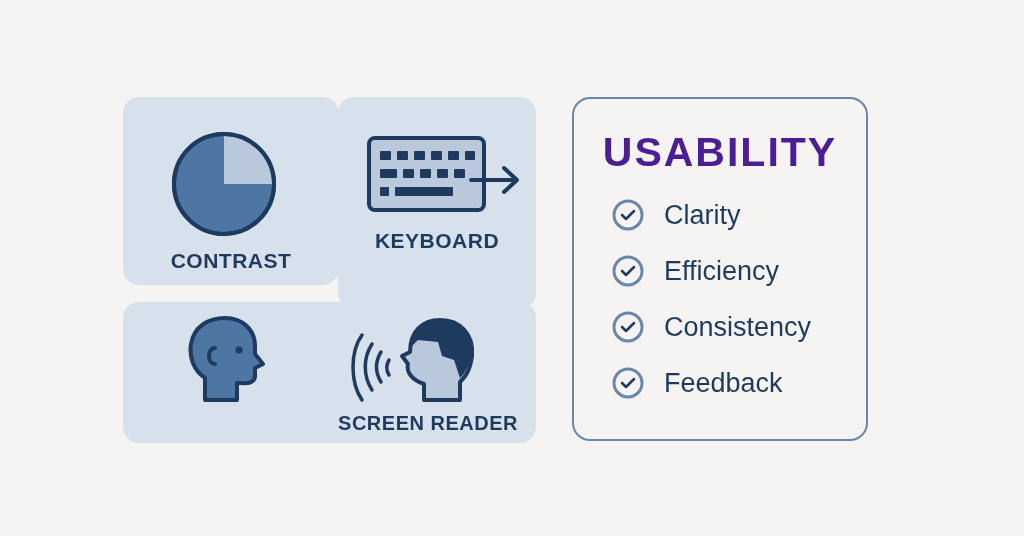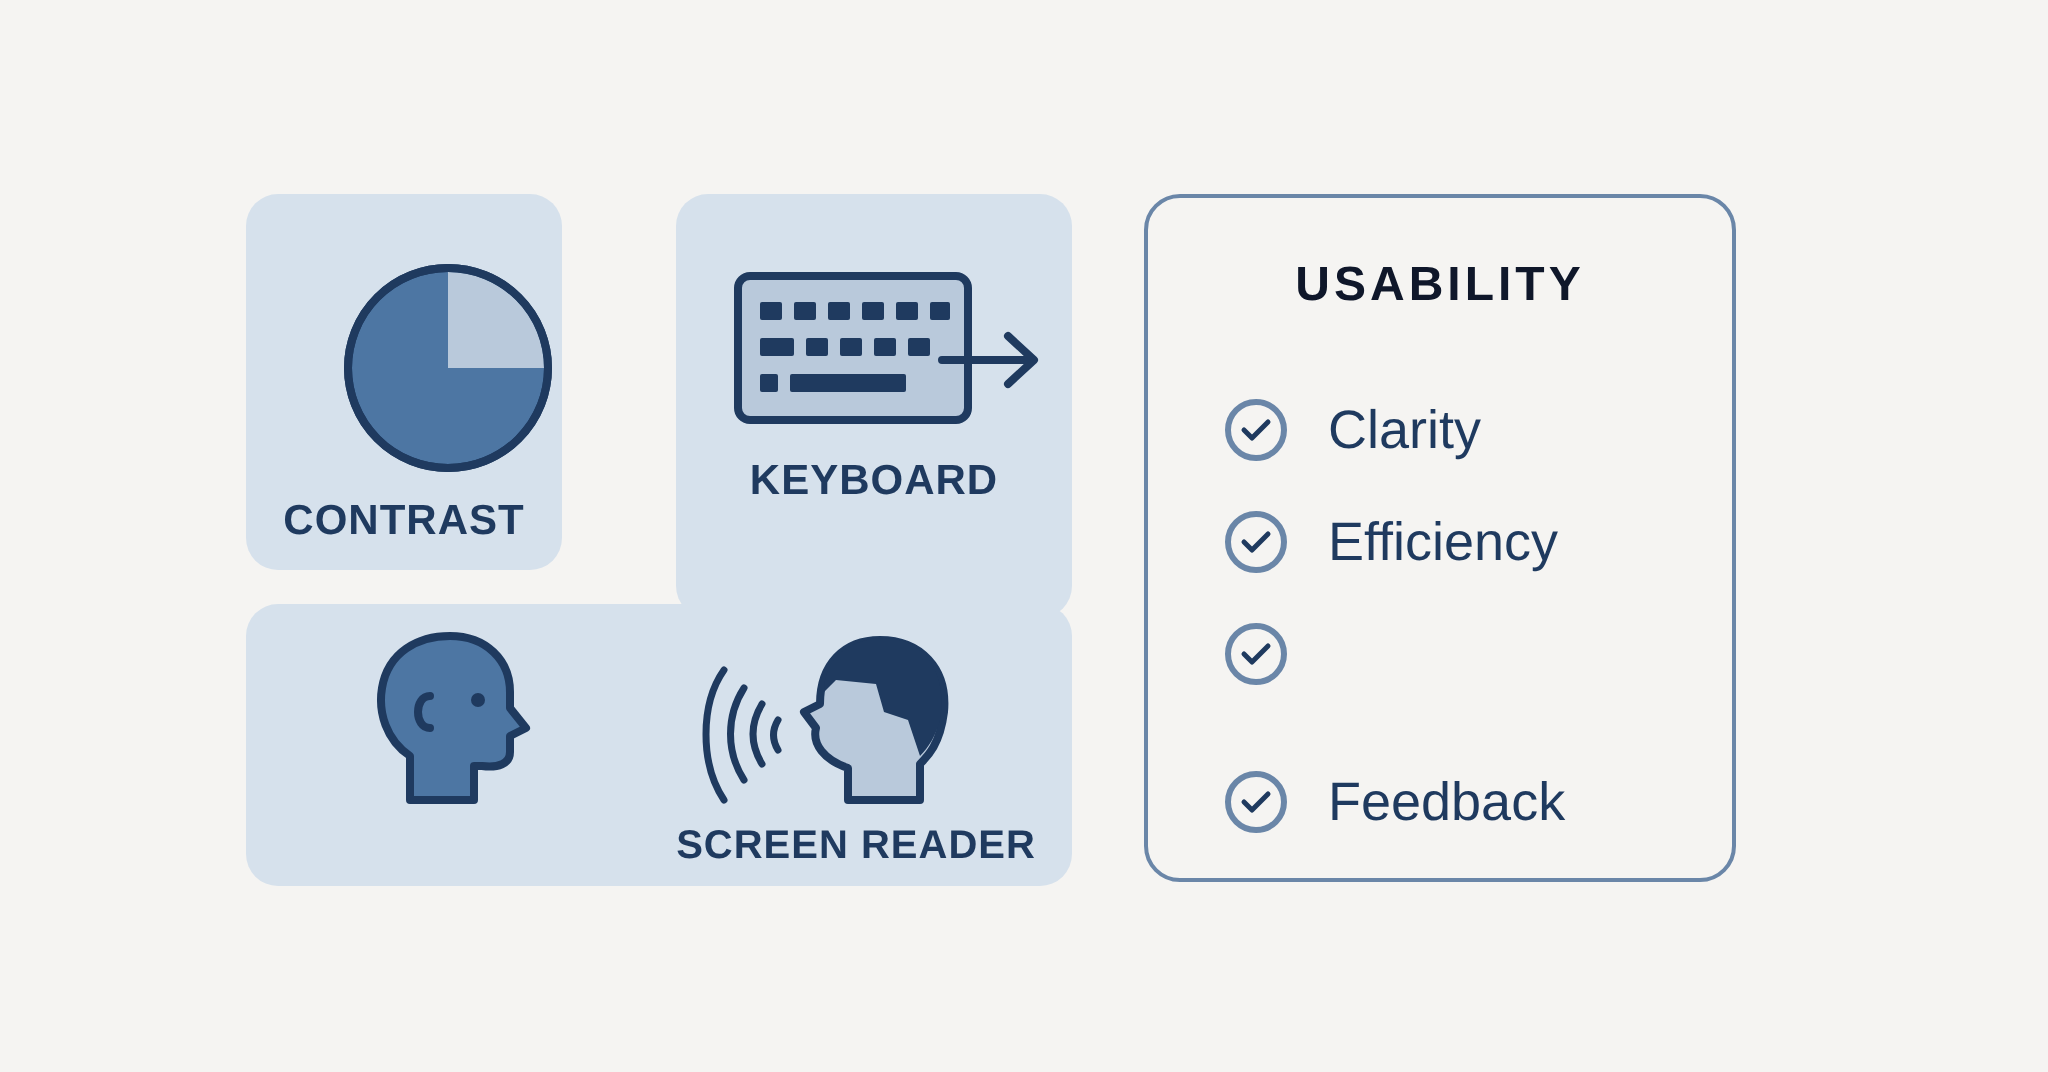--- a/index.html
+++ b/index.html
@@ -1,28 +1,28 @@
 <!DOCTYPE html>
 <html><head>
 <meta charset="utf-8">
 <style>
   html, body { margin:0; padding:0; }
   body { width:1024px; height:536px; background:#f5f4f2; position:relative; overflow:hidden; font-family:"Liberation Sans", "DejaVu Sans", sans-serif; color:#1f3a5f; }
   .tile { position:absolute; background:#d6e1ec; border-radius:16px; }
   .label { position:absolute; left:0; right:0; text-align:center; font-weight:700; color:#1f3a5f; letter-spacing:0.5px; }
   .panel { position:absolute; left:572px; top:97px; width:296px; height:344px; border:2.5px solid #6a86a8; border-radius:18px; box-sizing:border-box; background:#f5f4f2; }
-  .ptitle { position:absolute; top:30px; left:0; right:0; text-align:center; font-size:24px; font-weight:700; letter-spacing:2px; color:#0f172a; }
+  .ptitle { position:absolute; top:30px; left:0; right:0; text-align:center; font-size:41px; font-weight:700; letter-spacing:2px; color:#4c1d95; }
   .item { position:absolute; left:38px; display:flex; align-items:center; }
   .item .txt { font-size:27px; color:#1f3a5f; margin-left:20px; }
   .abs { position:absolute; }
 </style>
 </head>
 <body>
 
-<div class="tile" style="left:123px;top:97px;width:158px;height:188px;">
+<div class="tile" style="left:123px;top:97px;width:184px;height:188px;padding-left:32px;">
   <svg class="abs" style="left:48px;top:34px;" width="106" height="106" viewBox="0 0 106 106">
     <circle cx="53" cy="53" r="50" fill="#4d76a3" stroke="#1f3a5f" stroke-width="4"></circle>
     <path d="M53 5 A48 48 0 0 1 101 53 L53 53 Z" fill="#b9c9db"></path>
     <circle cx="53" cy="53" r="50" fill="none" stroke="#1f3a5f" stroke-width="4"></circle>
   </svg>
   <div class="label" style="top:152px;font-size:21px;">CONTRAST</div>
 </div>
 
 <div class="tile" style="left:338px;top:97px;width:198px;height:212px;">
   <svg class="abs" style="left:28px;top:38px;" width="160" height="80" viewBox="0 0 160 80">
@@ -83,21 +83,22 @@
         <circle cx="16" cy="16" r="14" fill="none" stroke="#6a86a8" stroke-width="3"></circle>
         <path d="M10 16 L14 20 L22 12" fill="none" stroke="#1f3a5f" stroke-width="2.5" stroke-linecap="round" stroke-linejoin="round"></path>
       </svg>
     <span class="txt">Efficiency</span>
   </div>
   <div class="item" style="top:212px;">
     <svg width="32" height="32" viewBox="0 0 32 32">
         <circle cx="16" cy="16" r="14" fill="none" stroke="#6a86a8" stroke-width="3"></circle>
         <path d="M10 16 L14 20 L22 12" fill="none" stroke="#1f3a5f" stroke-width="2.5" stroke-linecap="round" stroke-linejoin="round"></path>
       </svg>
+    <span class="txt">Consistency</span>
   </div>
-  <div class="item" style="top:268px;margin-top:18px;">
+  <div class="item" style="top:268px;">
     <svg width="32" height="32" viewBox="0 0 32 32">
         <circle cx="16" cy="16" r="14" fill="none" stroke="#6a86a8" stroke-width="3"></circle>
         <path d="M10 16 L14 20 L22 12" fill="none" stroke="#1f3a5f" stroke-width="2.5" stroke-linecap="round" stroke-linejoin="round"></path>
       </svg>
     <span class="txt">Feedback</span>
   </div>
 </div>
 
 </body></html>

